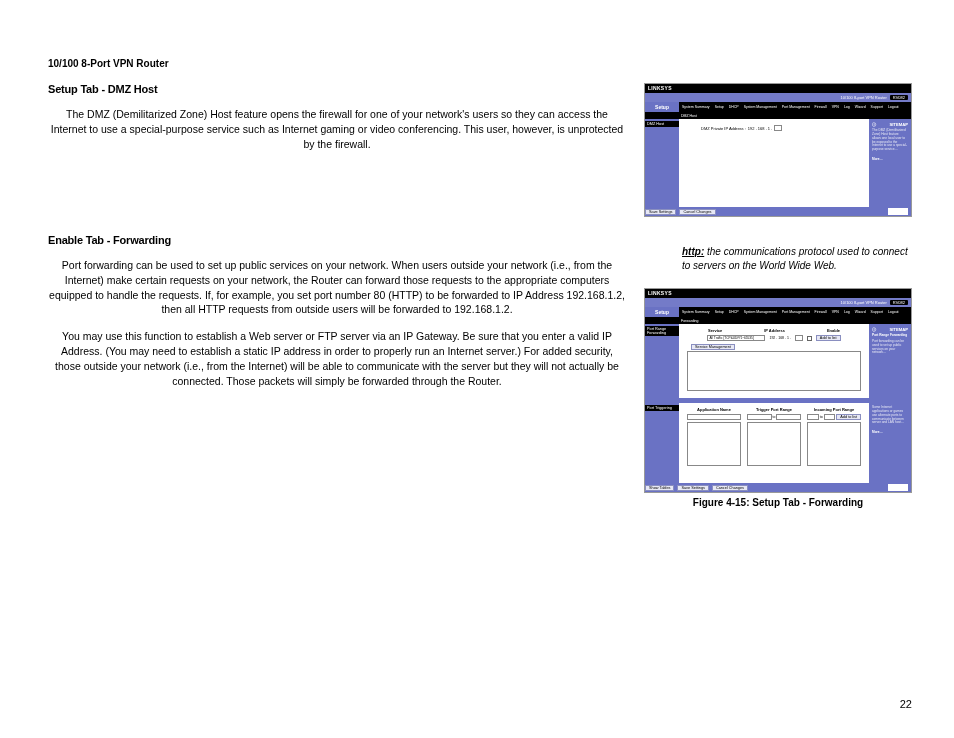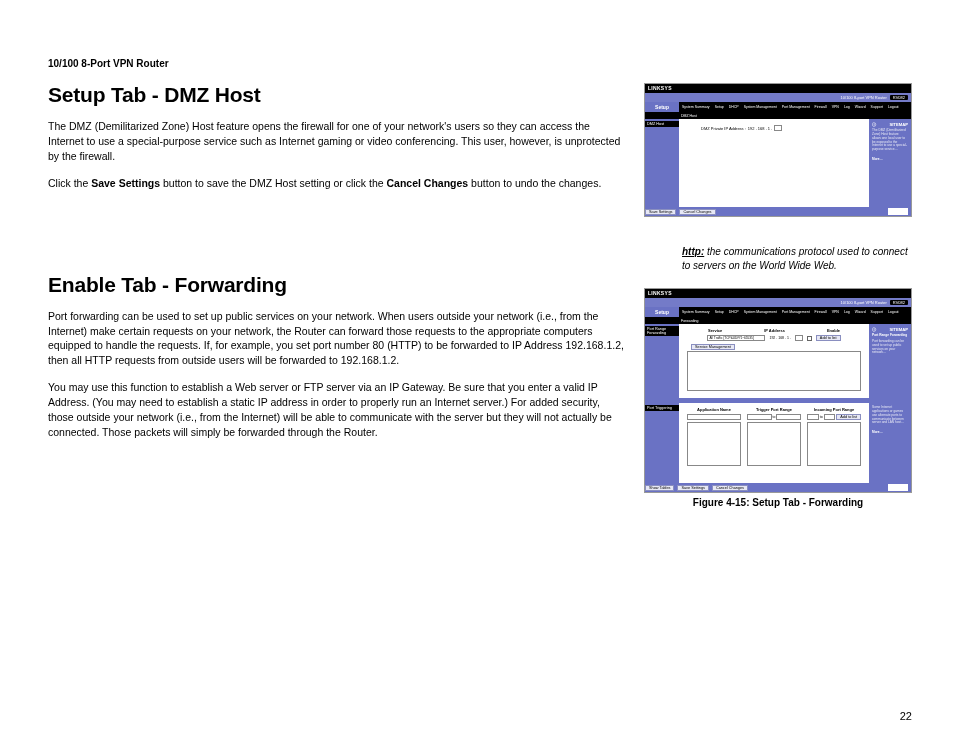--- a/index.html
+++ b/index.html
@@ -14,50 +14,51 @@
   }
   .header-product {
     font-size: 10px;
     font-weight: bold;
     margin-bottom: 14px;
   }
   .columns { display: flex; gap: 18px; }
   .col-left { flex: 1 1 auto; width: 560px; }
   .col-right { width: 268px; flex: 0 0 268px; }
   h2.section {
-    font-size: 21px;
+    font-size: 11px;
     font-weight: bold;
     margin-bottom: 12px;
     letter-spacing: -0.2px;
   }
   p.body {
     font-size: 10.5px;
     line-height: 1.42;
     margin-bottom: 12px;
     font-family: Arial, Helvetica, sans-serif;
+    text-align: center;
   }
   p.body b { font-weight: bold; }
   .gap-lg { height: 70px; }
   .figure-caption {
     font-size: 10px;
     font-weight: bold;
     text-align: center;
     margin-top: 4px;
   }
   .glossary {
     font-size: 10px;
     font-style: italic;
     text-align: left;
     margin: 28px 0 16px 38px;
     line-height: 1.35;
   }
   .glossary b { font-weight: bold; font-style: italic; text-decoration: underline; }
   .page-number {
     position: absolute;
-    bottom: 16px;
+    bottom: 28px;
     right: 42px;
     font-size: 11px;
   }
 
   
   .thumb {
     width: 268px;
     border: 1px solid #999;
     background: #fff;
     font-size: 4px;
@@ -106,23 +107,20 @@
 <body>
 
 <div class="header-product">10/100 8-Port VPN Router</div>
 
 <div class="columns">
 
   <div class="col-left">
 
     <h2 class="section">Setup Tab - DMZ Host</h2>
     <p class="body">The DMZ (Demilitarized Zone) Host feature opens the firewall for one of your network's users so they can access the Internet to use a special-purpose service such as Internet gaming or video conferencing. This user, however, is unprotected by the firewall.</p>
-    <p class="body">
-      <span>Click the </span><b>Save Settings</b><span> button to save the DMZ Host setting or click the </span><b>Cancel Changes</b><span> button to undo the changes.</span>
-    </p>
 
     <div class="gap-lg"></div>
 
     <h2 class="section">Enable Tab - Forwarding</h2>
     <p class="body">Port forwarding can be used to set up public services on your network. When users outside your network (i.e., from the Internet) make certain requests on your network, the Router can forward those requests to the appropriate computers equipped to handle the requests. If, for example, you set port number 80 (HTTP) to be forwarded to IP Address 192.168.1.2, then all HTTP requests from outside users will be forwarded to 192.168.1.2.</p>
     <p class="body">You may use this function to establish a Web server or FTP server via an IP Gateway. Be sure that you enter a valid IP Address. (You may need to establish a static IP address in order to properly run an Internet server.) For added security, those outside your network (i.e., from the Internet) will be able to communicate with the server but they will not actually be connected. Those packets will simply be forwarded through the Router.</p>
   </div>
 
   <div class="col-right">
 

